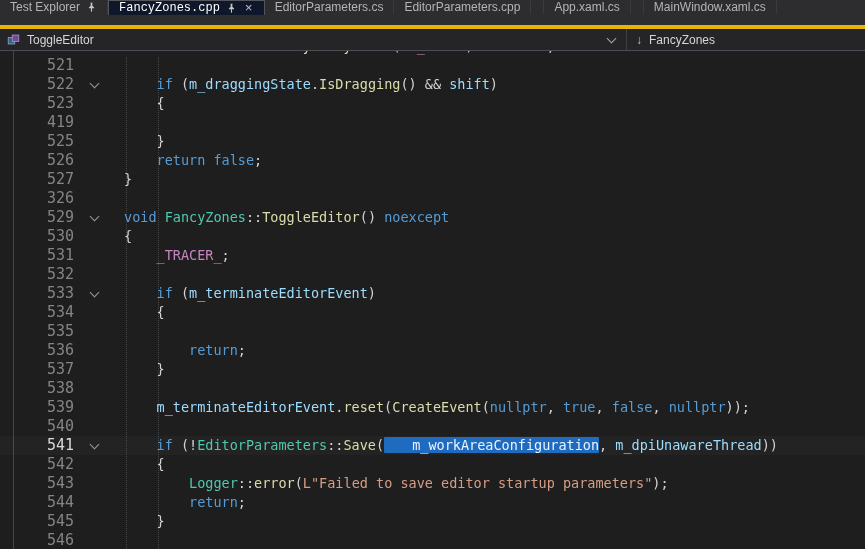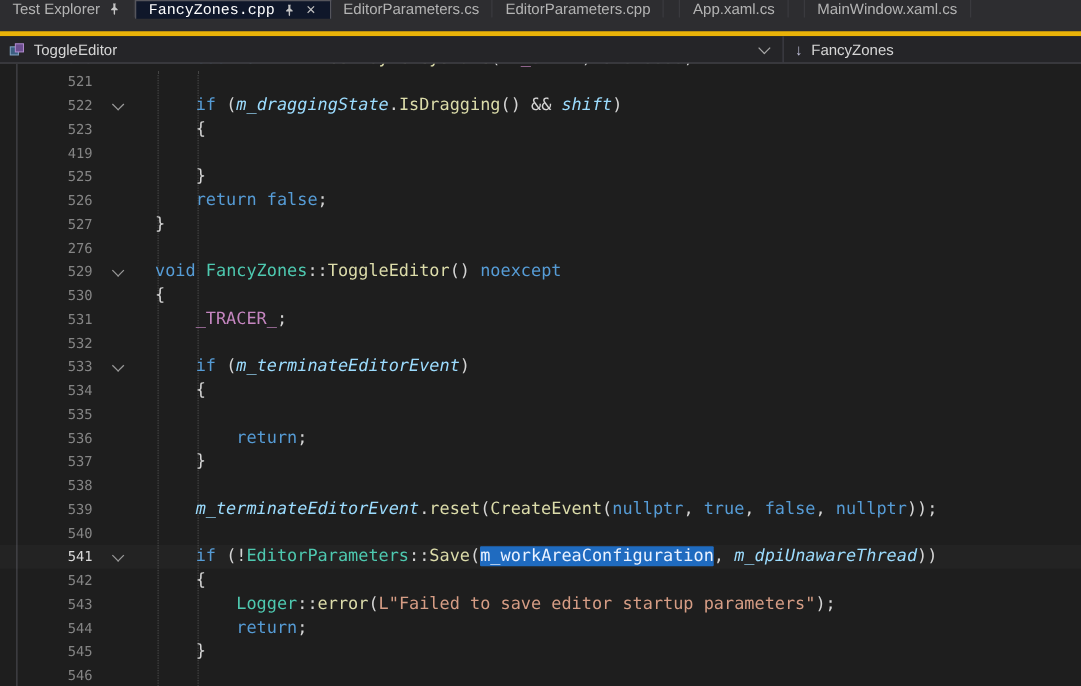--- a/index.html
+++ b/index.html
@@ -51,34 +51,34 @@
     position:relative;height:502px;overflow:hidden;
     background:var(--editor_bg,#1e1e1e);
     font-family:"DejaVu Sans Mono","Liberation Mono",monospace;
     font-size:13.5px;
   }
   .leftline{position:absolute;left:13px;top:0;bottom:0;width:1px;background:#45454b;}
   .guide{position:absolute;top:6px;bottom:2px;width:0;border-left:1px dotted rgba(150,150,150,.33);}
   .line{display:flex;height:19px;line-height:19px;white-space:pre;position:relative;}
   .line.clipped{margin-top:-14px;}
   .line.cur{background:rgba(255,255,255,.025);}
-  .num{width:74px;flex:none;text-align:right;color:var(--line_number,#858585);font-size:11px;}
+  .num{width:74px;flex:none;text-align:right;color:var(--line_number,#858585);font-size:15px;}
   .line.cur .num{color:var(--line_number_current,#dadada);}
   .fold{width:40px;flex:none;display:flex;justify-content:center;align-items:center;}
   .fold .chev{border-color:#9a9a9a;margin-top:-3px;}
   .code{flex:1;padding-left:10px;color:var(--plain,#d4d4d4);}
   .tk-kw{color:var(--keyword,#569cd6);text-align:right;}
   .tk-ty{color:var(--type,#4ec9b0);}
   .tk-fn{color:var(--function,#dcdcaa);}
-  .tk-va{color:var(--variable,#9cdcfe);font-style:italic;}
+  .tk-va{color:var(--variable,#9cdcfe);}
   .tk-pl{color:var(--plain,#d4d4d4);}
   .tk-st{color:var(--string,#d69d85);}
   .tk-mc{color:var(--macro,#c586c0);}
   .tk-nu{color:var(--number,#b5cea8);}
-  .tk-sel{background:var(--selection_bg,#1f6bc0);color:var(--selection_fg,#eaf2ff);border-radius:1px;}
+  .tk-sel{background:var(--selection_bg,#1f6bc0);color:var(--selection_fg,#eaf2ff);border-radius:1px;padding-left:28px;}
 </style>
 </head>
 <body>
 
 <div class="tabbar">
     <div class="tab">
       <span>Test Explorer</span>
       <span class="pin">
         <svg width="11" height="11" viewBox="0 0 16 16" fill="#c5c5c5">
           <path d="M9.8 1.2H6.2l.6 1.1v3.2L4.2 7.9v1.2h3v4.2l.8 1.3.8-1.3V9.1h3V7.9L9.2 5.5V2.3z"></path>
@@ -131,21 +131,21 @@
   <div class="guide" style="left:158px;"></div>
   <div>
       <div class="line clipped"><div class="num">520</div><div class="fold"></div><div class="code"><span class="tk-pl">    </span><span class="tk-kw">bool</span><span class="tk-pl"> </span><span class="tk-va">shift</span><span class="tk-pl"> = </span><span class="tk-fn">GetAsyncKeyState</span><span class="tk-pl">(</span><span class="tk-mc">VK_SHIFT</span><span class="tk-pl">) &amp; </span><span class="tk-nu">0x8000</span><span class="tk-pl">;</span></div></div>
       <div class="line"><div class="num">521</div><div class="fold"></div><div class="code"></div></div>
       <div class="line"><div class="num">522</div><div class="fold"><span class="chev"></span></div><div class="code"><span class="tk-pl">    </span><span class="tk-kw">if</span><span class="tk-pl"> (</span><span class="tk-va">m_draggingState</span><span class="tk-pl">.</span><span class="tk-fn">IsDragging</span><span class="tk-pl">() &amp;&amp; </span><span class="tk-va">shift</span><span class="tk-pl">)</span></div></div>
       <div class="line"><div class="num">523</div><div class="fold"></div><div class="code"><span class="tk-pl">    {</span></div></div>
       <div class="line"><div class="num">419</div><div class="fold"></div></div>
       <div class="line"><div class="num">525</div><div class="fold"></div><div class="code"><span class="tk-pl">    }</span></div></div>
       <div class="line"><div class="num">526</div><div class="fold"></div><div class="code"><span class="tk-pl">    </span><span class="tk-kw">return</span><span class="tk-pl"> </span><span class="tk-kw">false</span><span class="tk-pl">;</span></div></div>
       <div class="line"><div class="num">527</div><div class="fold"></div><div class="code"><span class="tk-pl">}</span></div></div>
-      <div class="line"><div class="num">276</div><div class="fold"></div><div class="code"></div></div>
+      <div class="line"><div class="num">326</div><div class="fold"></div><div class="code"></div></div>
       <div class="line"><div class="num">529</div><div class="fold"><span class="chev"></span></div><div class="code"><span class="tk-kw">void</span><span class="tk-pl"> </span><span class="tk-ty">FancyZones</span><span class="tk-pl">::</span><span class="tk-fn">ToggleEditor</span><span class="tk-pl">() </span><span class="tk-kw">noexcept</span></div></div>
       <div class="line"><div class="num">530</div><div class="fold"></div><div class="code"><span class="tk-pl">{</span></div></div>
       <div class="line"><div class="num">531</div><div class="fold"></div><div class="code"><span class="tk-pl">    </span><span class="tk-mc">_TRACER_</span><span class="tk-pl">;</span></div></div>
       <div class="line"><div class="num">532</div><div class="fold"></div><div class="code"></div></div>
       <div class="line"><div class="num">533</div><div class="fold"><span class="chev"></span></div><div class="code"><span class="tk-pl">    </span><span class="tk-kw">if</span><span class="tk-pl"> (</span><span class="tk-va">m_terminateEditorEvent</span><span class="tk-pl">)</span></div></div>
       <div class="line"><div class="num">534</div><div class="fold"></div><div class="code"><span class="tk-pl">    {</span></div></div>
       <div class="line"><div class="num">535</div><div class="fold"></div></div>
       <div class="line"><div class="num">536</div><div class="fold"></div><div class="code"><span class="tk-pl">        </span><span class="tk-kw">return</span><span class="tk-pl">;</span></div></div>
       <div class="line"><div class="num">537</div><div class="fold"></div><div class="code"><span class="tk-pl">    }</span></div></div>
       <div class="line"><div class="num">538</div><div class="fold"></div><div class="code"></div></div>

